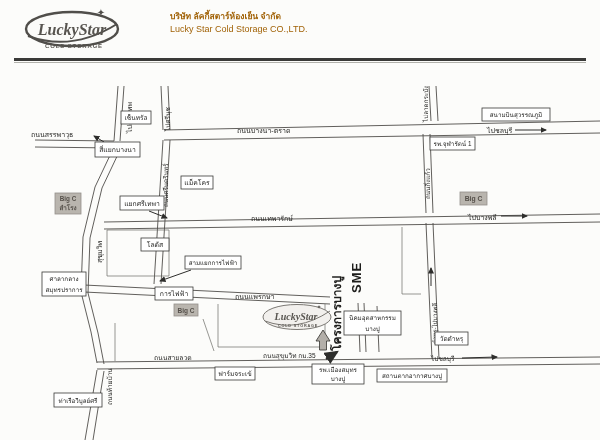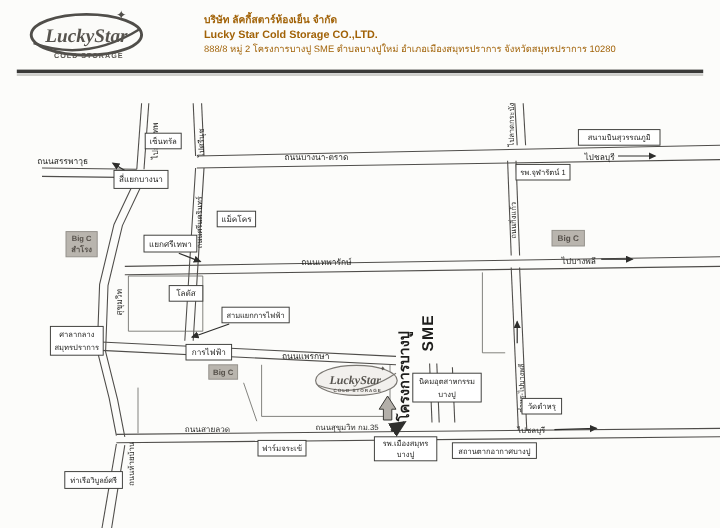--- a/index.html
+++ b/index.html
@@ -6,21 +6,21 @@
   body{
     width:600px;height:440px;position:relative;overflow:hidden;
     background:#fcfcfa;
     font-family:"Liberation Sans", sans-serif;
     color:#2b2b2b;
   }
   .header{position:absolute;left:0;top:0;width:600px;height:66px;}
   .hlogo{position:absolute;left:22px;top:7px;width:102px;height:50px;}
   .htext{position:absolute;left:133px;top:10px;line-height:12.5px;color:#a16207;margin-left:37px;}
   .htext .l1{font-size:8.5px;font-weight:bold;}
-  .htext .l2{font-size:9px;font-weight:bold;}
+  .htext .l2{font-size:9px;font-weight:normal;}
   .htext .l3{font-size:7.8px;}
   .htext .l4{font-size:7.8px;}
   .rule1{position:absolute;left:14px;top:58px;width:572px;height:3px;background:#3a3a38;}
   .rule2{position:absolute;left:14px;top:62px;width:572px;height:1px;background:#b2b2ac;}
   svg text{font-family:"Liberation Sans", sans-serif;}
   .roadtxt{fill:#262624;}
   .boxtxt{fill:#222220;}
   .graytxt{fill:#55504a;font-weight:bold;}
   .logotxt{fill:#57544f;font-style:italic;font-weight:bold;font-family:"Liberation Serif", serif;}
   .logosub{fill:#57544f;font-weight:bold;letter-spacing:.8px;}
@@ -32,21 +32,20 @@
   <svg class="hlogo" viewBox="0 0 102 50">
     <ellipse cx="50" cy="22" rx="46" ry="17" fill="#fbfbf9" stroke="#504e4a" stroke-width="2.4"></ellipse>
     <path d="M6,29 Q50,45 95,17" fill="none" stroke="#504e4a" stroke-width="2"></path>
     <text x="50" y="28" text-anchor="middle" font-size="16" class="logotxt">LuckyStar</text>
     <text x="79" y="9" text-anchor="middle" font-size="10" fill="#504e4a">✦</text>
     <text x="52" y="41" text-anchor="middle" font-size="6" class="logosub">COLD STORAGE</text>
   </svg>
   <div class="htext">
     <div class="l1">บริษัท ลัคกี้สตาร์ห้องเย็น จำกัด</div>
     <div class="l2">Lucky Star Cold Storage CO.,LTD.</div>
-    <div class="l3">888/8 หมู่ 2 โครงการบางปู SME ตำบลบางปูใหม่ อำเภอเมืองสมุทรปราการ จังหวัดสมุทรปราการ 10280</div>
   </div>
   <div class="rule1"></div>
   <div class="rule2"></div>
 </div>
 
 <svg viewBox="0 0 600 440" width="600" height="440" style="position:absolute;left:0;top:0;">
   <defs>
     <marker id="arw" markerWidth="8" markerHeight="7" refX="5.5" refY="3" orient="auto">
       <path d="M0,0 L6.5,3 L0,6 Z" fill="#2e2e2c"></path>
     </marker>

